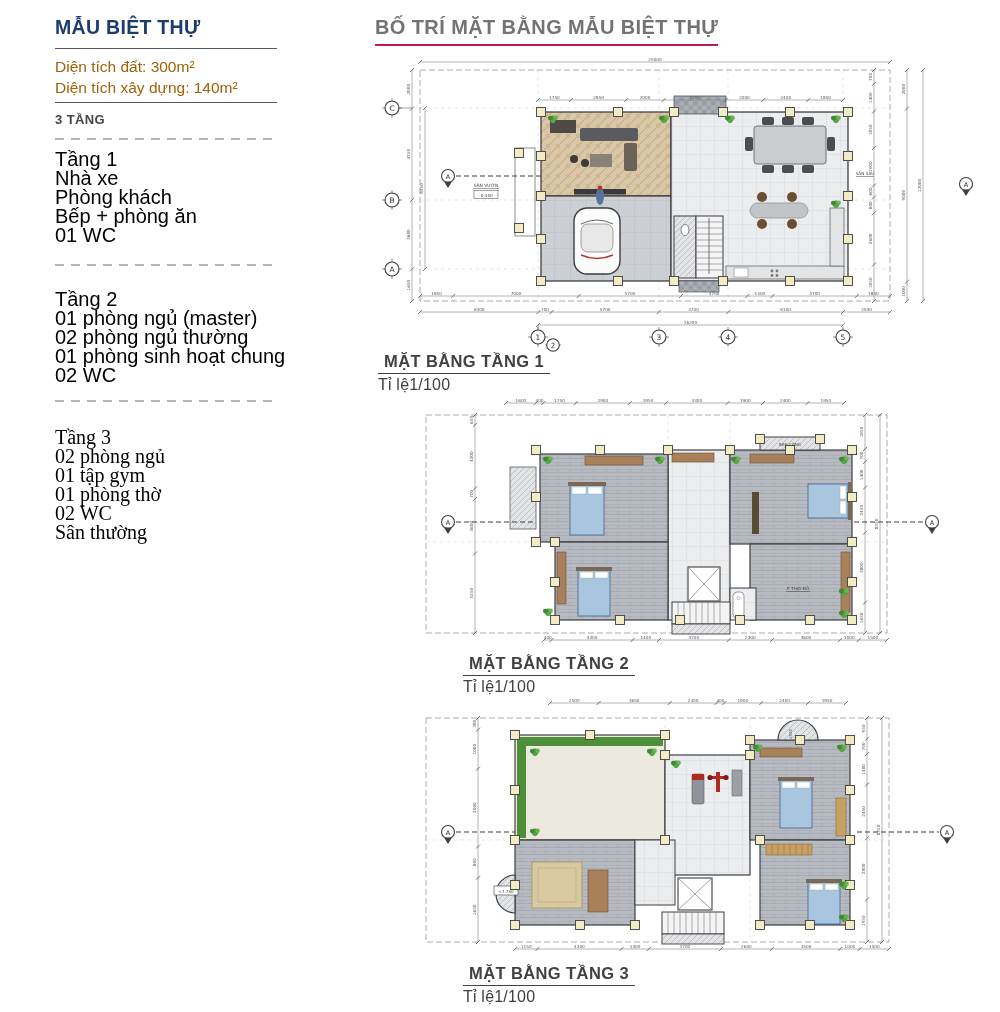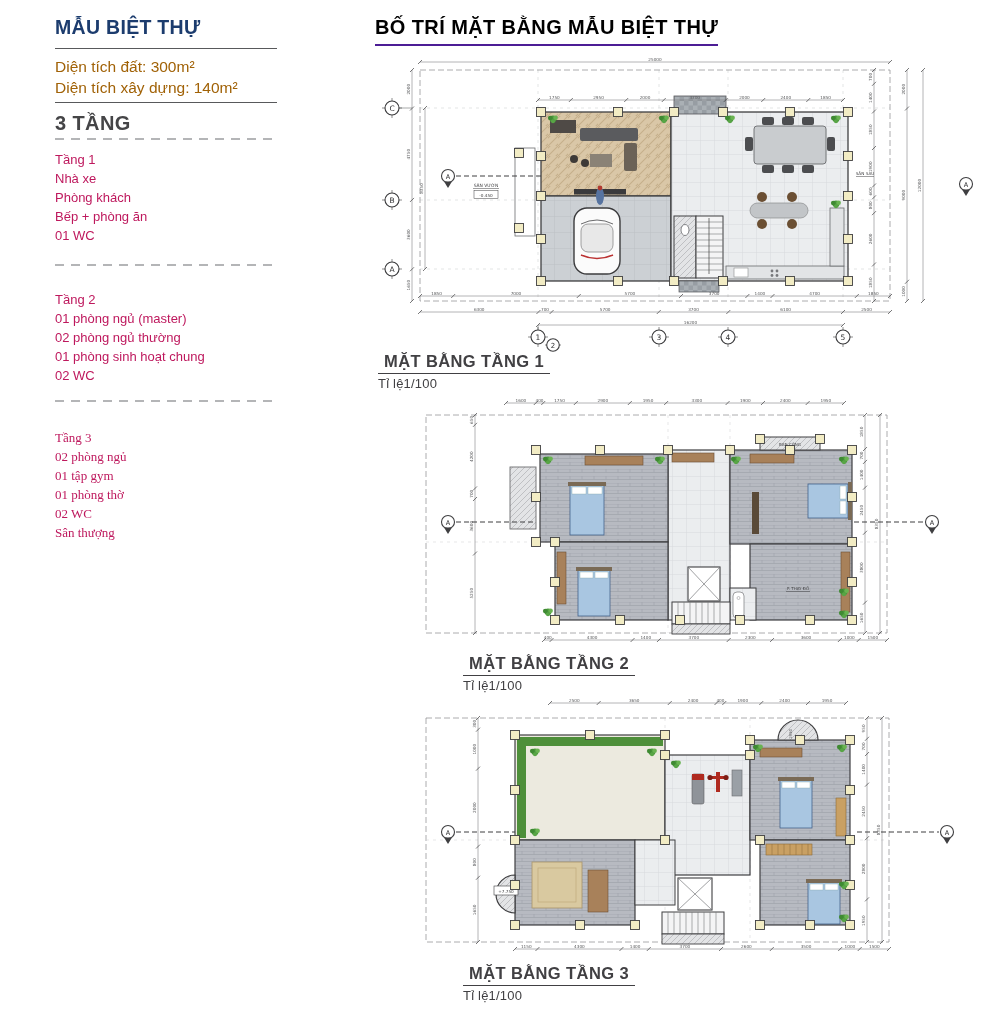--- a/index.html
+++ b/index.html
@@ -3,29 +3,29 @@
 <meta charset="utf-8">
 <style>
   html,body{margin:0;padding:0;background:#fff;}
   .page{position:relative;width:1000px;height:1012px;background:#fff;overflow:hidden;
         font-family:"Liberation Sans","DejaVu Sans",sans-serif;}
   .abs{position:absolute;}
   
   .sb-title{font-size:19.5px;font-weight:bold;color:#1c3c6e;letter-spacing:.3px;}
   .rule{height:0;border-top:1.6px solid #58595b;}
   .meta{font-size:15.5px;color:#a16207;line-height:21px;}
-  .floors{font-size:20px;font-weight:bold;color:#454547;letter-spacing:.4px;}
+  .floors{font-size:13px;font-weight:bold;color:#454547;letter-spacing:.4px;}
   .dash{height:2px;background:repeating-linear-gradient(90deg,#b4b5b7 0 9px,transparent 9px 16px);}
-  .list{font-size:13px;color:#be185d;line-height:19px;}
+  .list{font-size:20px;color:#000000;line-height:19px;}
   
-  .main-title{font-size:20px;font-weight:bold;color:#000000;letter-spacing:.4px;
-              border-bottom:2px solid #4c1d95;padding-bottom:5px;display:inline-block;}
+  .main-title{font-size:20px;font-weight:bold;color:#737373;letter-spacing:.4px;
+              border-bottom:2px solid #be185d;padding-bottom:5px;display:inline-block;}
   .ptitle{font-weight:bold;font-size:16.5px;color:#414043;letter-spacing:.4px;}
   .ptitle .tline{display:inline-block;border-bottom:1.5px solid #414043;padding:0 6px 2px 6px;}
-  .pscale{font-size:13px;font-weight:normal;color:#414043;margin-top:2px;letter-spacing:.2px;}
+  .pscale{font-size:16px;font-weight:normal;color:#414043;margin-top:2px;letter-spacing:.2px;}
   svg text{font-family:"DejaVu Sans","Liberation Sans",sans-serif;}
 </style>
 </head>
 <body>
 
 <div class="page">
 
   <aside class="abs" style="left:55px;top:16px;width:262px;height:560px;">
     <div class="abs sb-title" style="left:0;top:0;">MẪU BIỆT THỰ</div>
     <div class="abs rule" style="left:0;top:32px;width:222px;"></div>
@@ -52,21 +52,21 @@
       <div>02 WC</div>
     </div>
     <div class="abs dash" style="left:0;top:384px;width:218px;"></div>
 
     <div class="abs list" style="left:0;top:412px;font-family:Liberation Serif, serif;">
       <div>Tầng 3</div>
       <div>02 phòng ngủ</div>
       <div>01 tập gym</div>
       <div>01 phòng thờ</div>
       <div>02 WC</div>
-      <div>Sân thượng</div>
+      <div>Sân thường</div>
     </div>
   </aside>
 
   <div class="abs" style="left:375px;top:16px;">
     <span class="main-title">BỐ TRÍ MẶT BẰNG MẪU BIỆT THỰ</span>
   </div>
 
   <svg class="abs" style="left:378px;top:56px;" width="622" height="296" viewBox="0 0 622 296">
     <defs>
       <pattern id="pat-herr" width="10" height="10" patternUnits="userSpaceOnUse">

